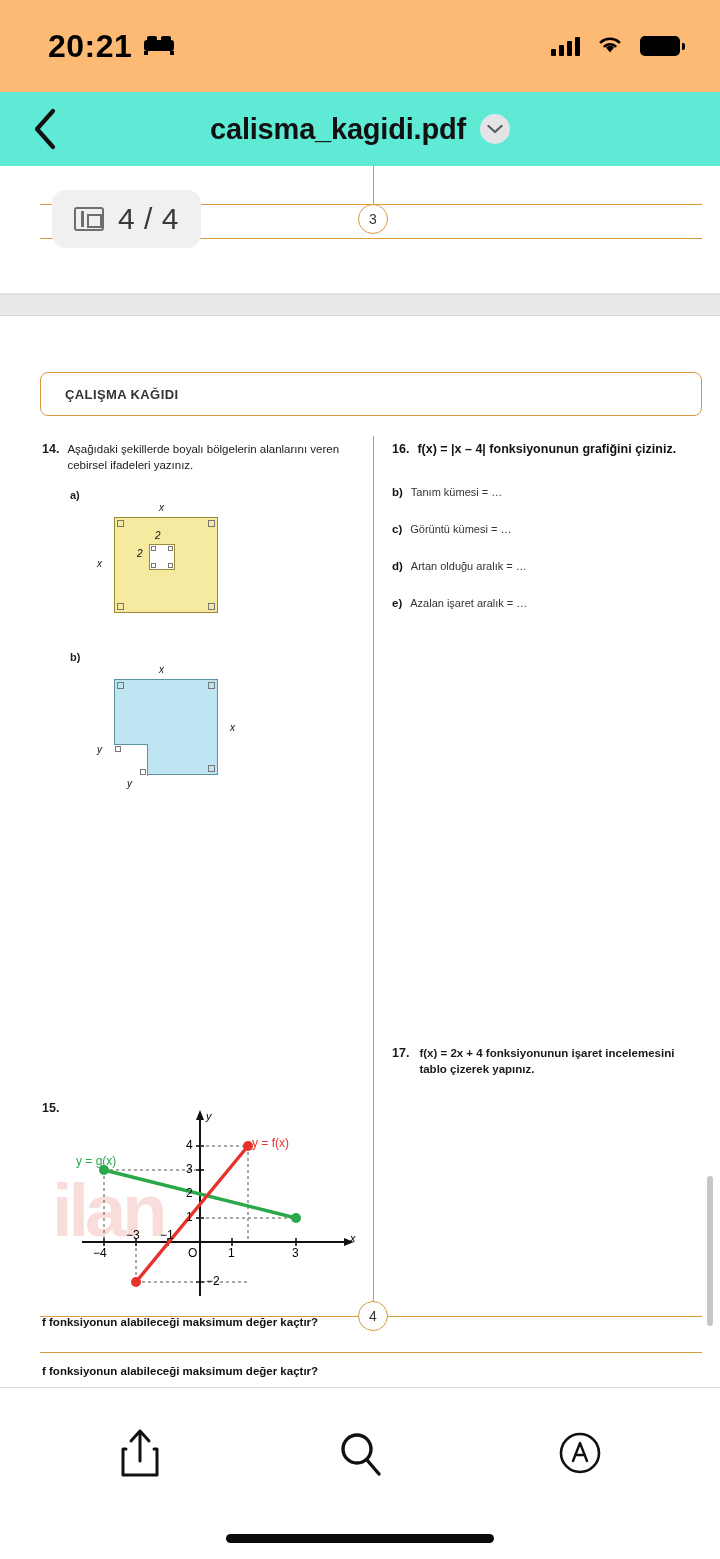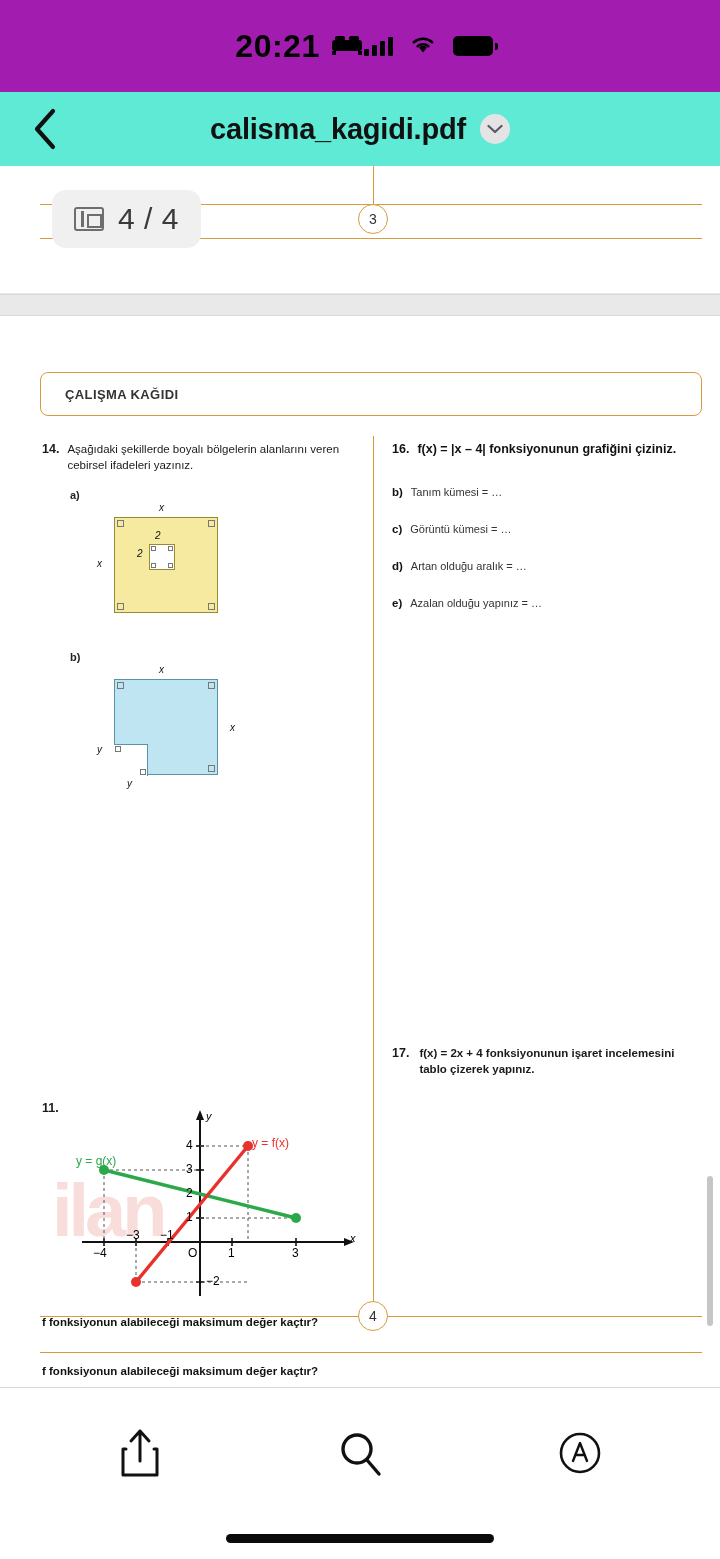--- a/index.html
+++ b/index.html
@@ -16,23 +16,23 @@
     display: flex;
     flex-direction: column;
   }
 
   
   .status-bar {
     height: 92px;
     flex: 0 0 92px;
     display: flex;
     align-items: center;
-    justify-content: center;
+    justify-content: space-between;
     padding: 0 40px 0 48px;
-    background: #a21caf;
+    background: #fdba74;
   }
   .status-left {
     display: flex;
     align-items: center;
     gap: 10px;
   }
   .status-time {
     font-size: 32px;
     font-weight: 700;
     letter-spacing: 0.5px;
@@ -455,21 +455,21 @@
             </span>
             <span class="dim" style="left:44px; top:-16px;">x</span>
             <span class="dim" style="right:-18px; top:42px;">x</span>
             <span class="dim" style="left:-18px; top:64px;">y</span>
             <span class="dim" style="left:12px; top:98px;">y</span>
           </div>
         </div>
       </div>
 
       <div style="position:absolute; left:42px; top:782px;">
-        <span class="q-num">11.</span>
+        <span class="q-num">15.</span>
       </div>
 
       <div class="ghost" style="position:absolute; left:52px; top:852px;">ilan</div>
 
       <div class="graph-wrap">
         <svg width="300" height="200" viewBox="0 0 300 200">
 
           <line x1="140" y1="8" x2="140" y2="190" stroke="#111" stroke-width="2"></line>
           <line x1="22" y1="136" x2="290" y2="136" stroke="#111" stroke-width="2"></line>
           <polygon points="140,4 136,14 144,14" fill="#111"></polygon>
@@ -539,21 +539,21 @@
         <div class="r-item">
           <span class="lbl">c)</span>
           <span class="txt">Görüntü kümesi = …</span>
         </div>
         <div class="r-item">
           <span class="lbl">d)</span>
           <span class="txt">Artan olduğu aralık = …</span>
         </div>
         <div class="r-item">
           <span class="lbl">e)</span>
-          <span class="txt">Azalan olduğu yapınız = …</span>
+          <span class="txt">Azalan işaret aralık = …</span>
         </div>
       </div>
 
       <div style="position:absolute; left:392px; top:730px; width:312px; display:flex; gap:10px;">
         <span class="q-num">17.</span>
         <span class="q-text" style="font-weight:700;">f(x) = 2x + 4 fonksiyonunun işaret incelemesini tablo çizerek yapınız.</span>
       </div>
 
       <div class="rule-line" style="top: 1000px;"></div>
       <div class="rule-line" style="top: 1036px;"></div>

